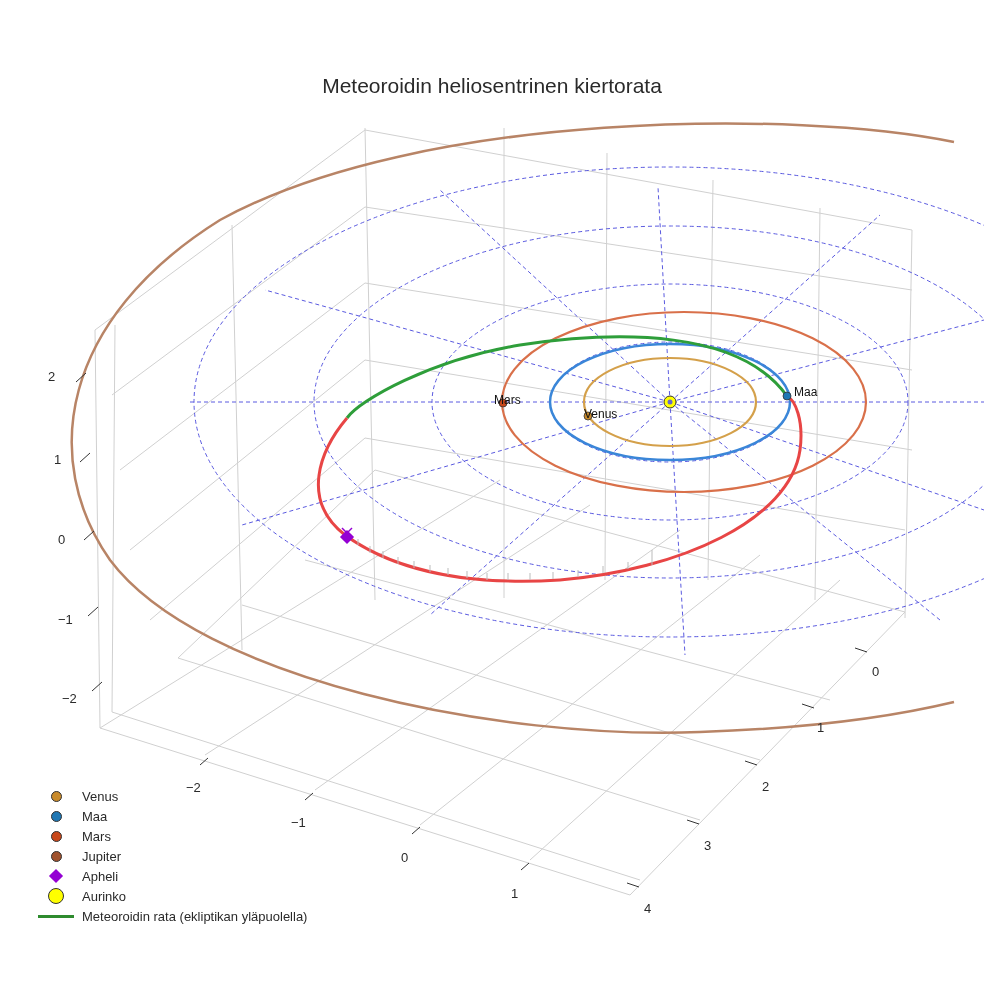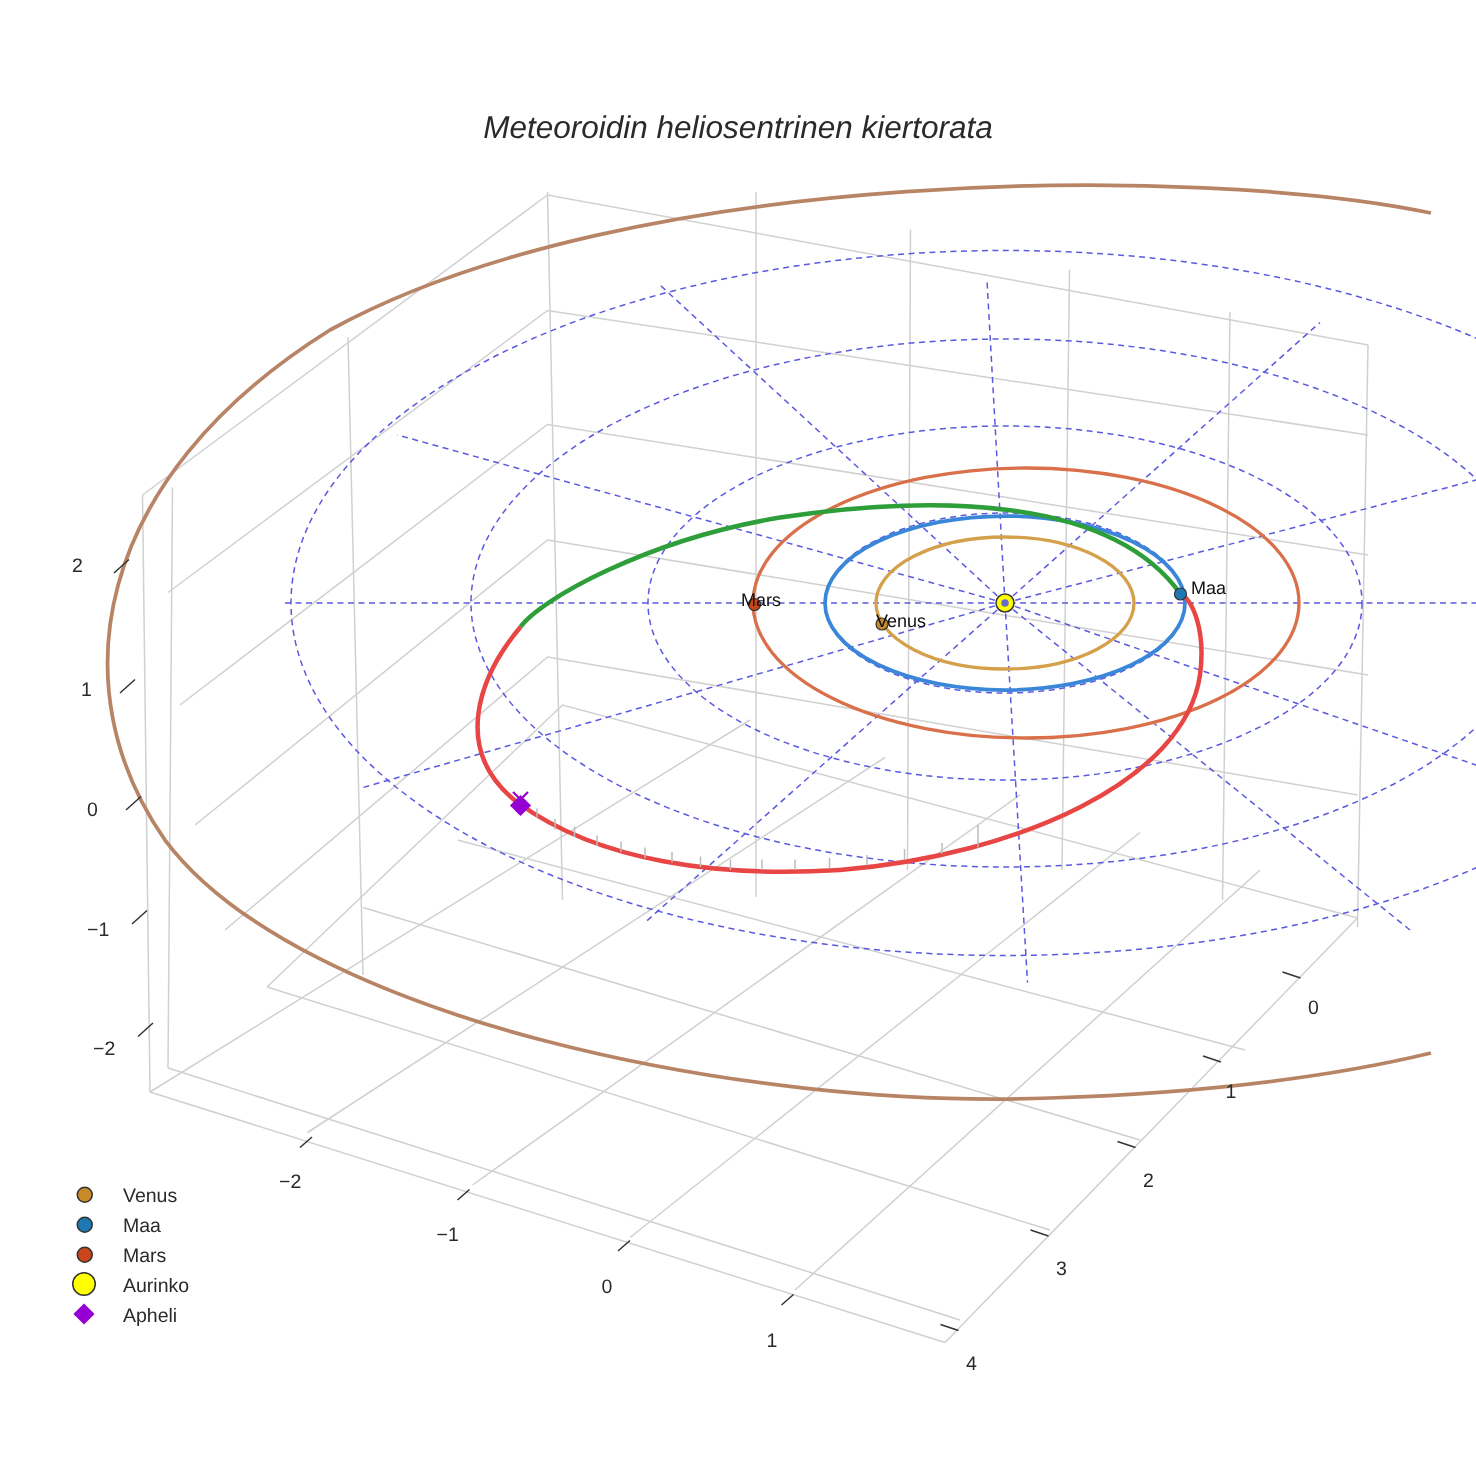--- a/index.html
+++ b/index.html
@@ -1,17 +1,17 @@
 <!DOCTYPE html>
 <html><head>
   <meta charset="utf-8">
   <style>
     html, body { margin: 0; padding: 0; background: #ffffff; }
     body { width: 984px; height: 984px; position: relative; overflow: hidden; font-family: "Liberation Sans", sans-serif; }
-    #chart-title { position: absolute; left: 0; width: 984px; top: 74px; text-align: center; font-size: 21px; font-style: italic; color: #2a2a2a; }
+    #chart-title { position: absolute; left: 0; width: 984px; top: 74px; text-align: center; font-size: 21px; color: #2a2a2a; }
     svg#scene { position: absolute; left: 0; top: 0; }
     .tick-label { font-size: 13px; fill: #2a2a2a; font-family: "Liberation Sans", sans-serif; }
     .planet-label { font-size: 12px; fill: #111; font-family: "Liberation Sans", sans-serif; }
     #legend { position: absolute; left: 36px; top: 786px; font-size: 13px; color: #2a2a2a; }
     .legend-item { display: flex; align-items: center; height: 20px; }
     .legend-swatch { width: 40px; height: 20px; display: flex; align-items: center; justify-content: center; }
     .legend-label { margin-left: 6px; }
     .dot { width: 9px; height: 9px; border-radius: 50%; border: 1px solid #333; }
     .sun-dot { width: 14px; height: 14px; border-radius: 50%; border: 1px solid #333; }
     .diamond { width: 10px; height: 10px; transform: rotate(45deg); }
@@ -183,23 +183,35 @@
     <span class="legend-label">Maa</span>
   </div>
   <div class="legend-item">
     <span class="legend-swatch">
         <span class="dot" style="background:#c8471a"></span>
       </span>
     <span class="legend-label">Mars</span>
   </div>
   <div class="legend-item">
     <span class="legend-swatch">
+        <span class="dot" style="background:#a0522d"></span>
+      </span>
+    <span class="legend-label">Jupiter</span>
+  </div>
+  <div class="legend-item">
+    <span class="legend-swatch">
+        <span class="diamond" style="background:#9400d3"></span>
+      </span>
+    <span class="legend-label">Apheli</span>
+  </div>
+  <div class="legend-item">
+    <span class="legend-swatch">
         <span class="sun-dot" style="background:#ffff00"></span>
       </span>
     <span class="legend-label">Aurinko</span>
   </div>
   <div class="legend-item">
     <span class="legend-swatch">
-        <span class="diamond" style="background:#9400d3"></span>
-      </span>
-    <span class="legend-label">Apheli</span>
+        <span class="line-swatch" style="background:#2e8b2e"></span>
+      </span>
+    <span class="legend-label">Meteoroidin rata (ekliptikan yläpuolella)</span>
   </div>
 </div>
 
 </body></html>

